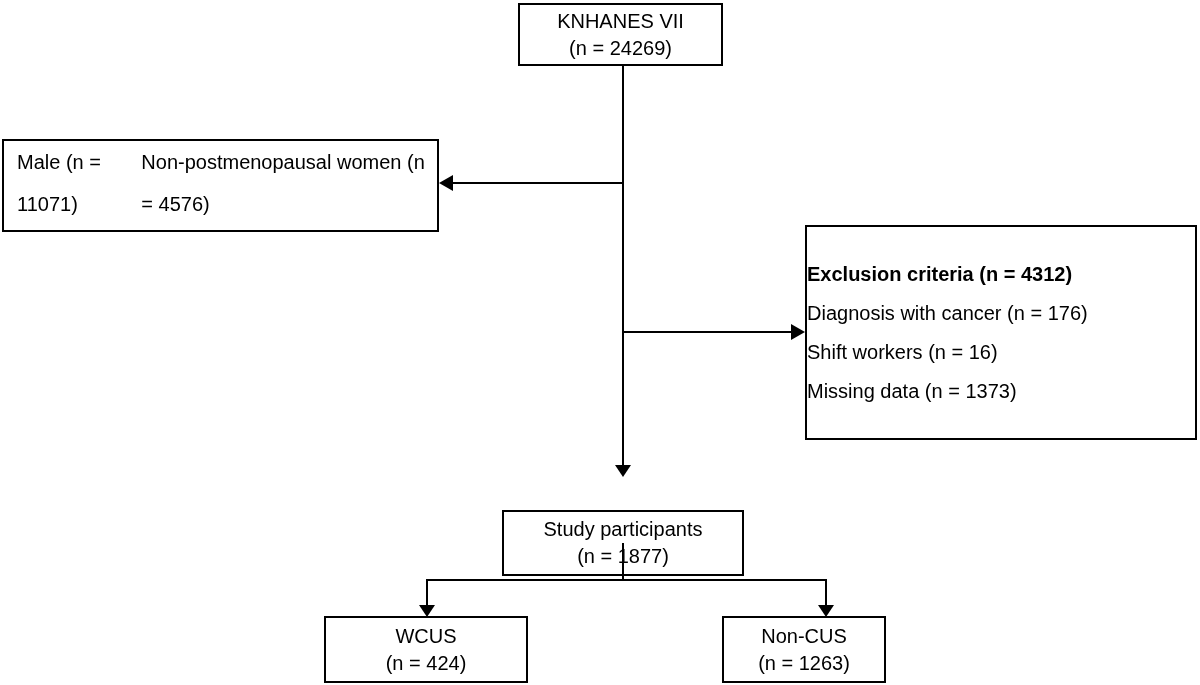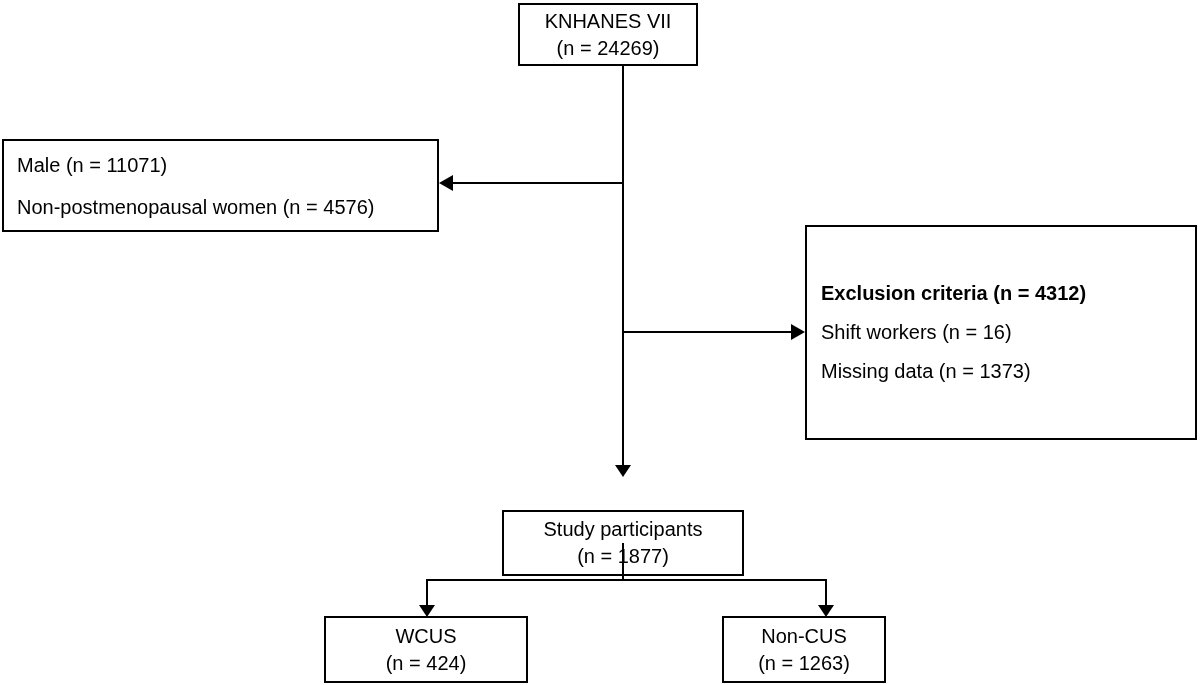--- a/index.html
+++ b/index.html
@@ -22,35 +22,33 @@
     display: flex;
     flex-direction: column;
     align-items: center;
     justify-content: center;
     text-align: center;
     font-size: 20px;
     line-height: 27px;
   }
   .left-box {
     display: flex;
-    flex-direction: column;
     justify-content: center;
     text-align: left;
     font-size: 20px;
     line-height: 42px;
     padding-left: 13px;
   }
   .excl-box {
     display: flex;
     flex-direction: column;
     justify-content: center;
     text-align: left;
     font-size: 20px;
     line-height: 39px;
-    padding-left: 14px;
   }
   .excl-title { font-weight: bold; }
   .excl-item { white-space: pre-wrap; }
   .hline, .vline { position: absolute; background: #000000; }
   .arrow { position: absolute; width: 0; height: 0; }
   .arrow-down {
     border-left: 8px solid transparent;
     border-right: 8px solid transparent;
     border-top: 12px solid #000000;
   }
@@ -63,41 +61,42 @@
     border-top: 8px solid transparent;
     border-bottom: 8px solid transparent;
     border-left: 14px solid #000000;
   }
 </style>
 </head>
 <body>
 
 <div class="canvas">
 
-  <div class="box center-box" style="left:518px; top:3px; width:180px; height:63px;">
+  <div class="box center-box" style="left:518px; top:3px; width:205px; height:63px;">
     <div>KNHANES VII</div>
     <div>(n = 24269)</div>
   </div>
 
   <div class="vline" style="left:622px; top:66px; width:2px; height:400px;"></div>
   <div class="arrow arrow-down" style="left:615px; top:465px;"></div>
 
   <div class="hline" style="left:452px; top:182px; width:171px; height:2px;"></div>
   <div class="arrow arrow-left" style="left:439px; top:175px;"></div>
 
   <div class="box left-box" style="left:2px; top:139px; width:437px; height:93px;">
     <div>Male (n = 11071)</div>
     <div>Non-postmenopausal women (n = 4576)</div>
   </div>
 
   <div class="hline" style="left:623px; top:331px; width:169px; height:2px;"></div>
   <div class="arrow arrow-right" style="left:791px; top:324px;"></div>
 
   <div class="box excl-box" style="left:805px; top:225px; width:392px; height:215px;">
     <div class="excl-title">Exclusion criteria (n = 4312)</div>
+    <div class="excl-item">Diagnosis with cancer (n = 176)</div>
     <div class="excl-item">Shift workers (n = 16)</div>
     <div class="excl-item">Missing data (n = 1373)</div>
   </div>
 
   <div class="box center-box" style="left:502px; top:477px; width:242px; height:66px;margin-top:33px;">
     <div>Study participants</div>
     <div>(n = 1877)</div>
   </div>
 
   <div class="vline" style="left:622px; top:543px; width:2px; height:37px;"></div>

